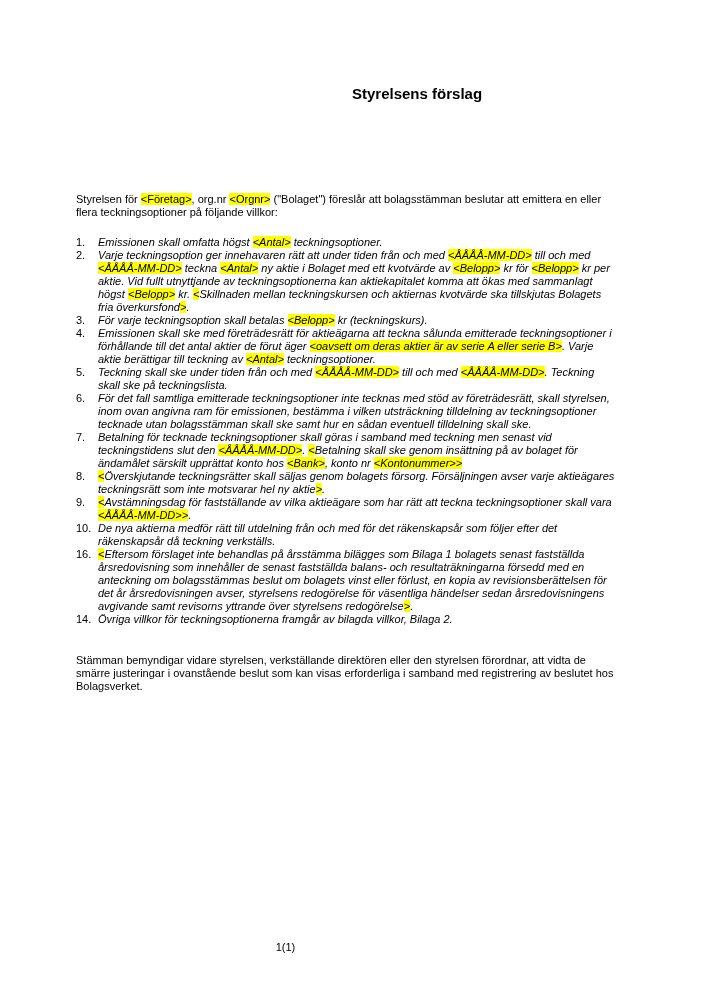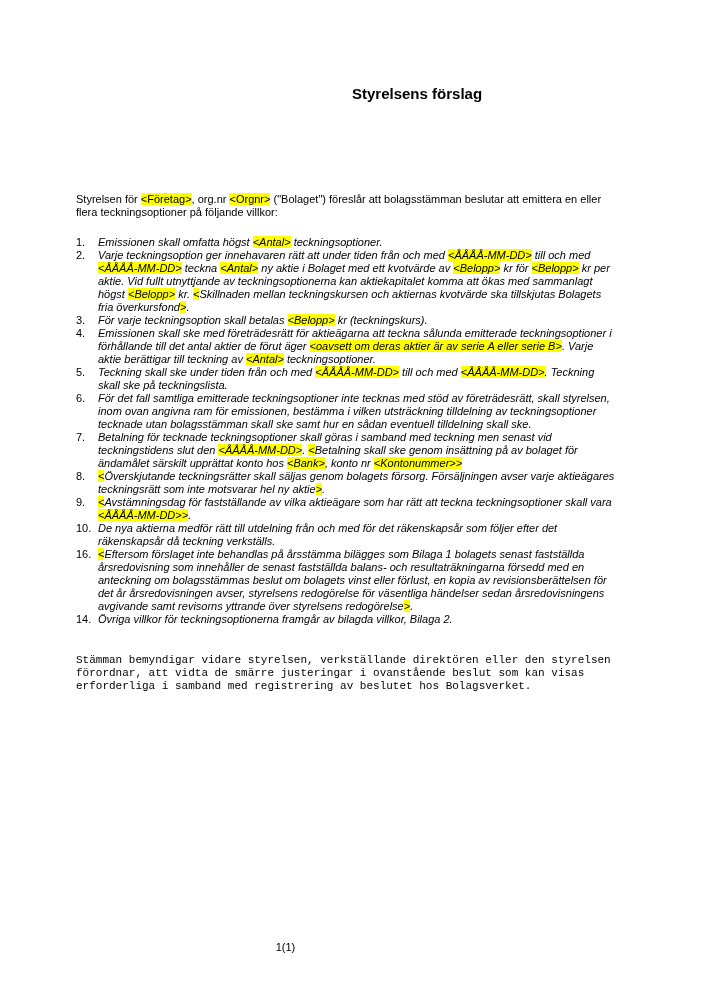--- a/index.html
+++ b/index.html
@@ -54,21 +54,20 @@
   .num {
     flex: 0 0 22px;
     width: 22px;
   }
   .content {
     flex: 1;
     font-style: italic;
   }
   .closing {
     margin: 28px 0 0 0;
-    font-family: Liberation Mono, monospace;
   }
   .hl {
     background: var(--hl-color, #ffff00);
   }
   .footer {
     position: absolute;
     left: 0;
     top: 941px;
     width: 571px;
     text-align: center;

